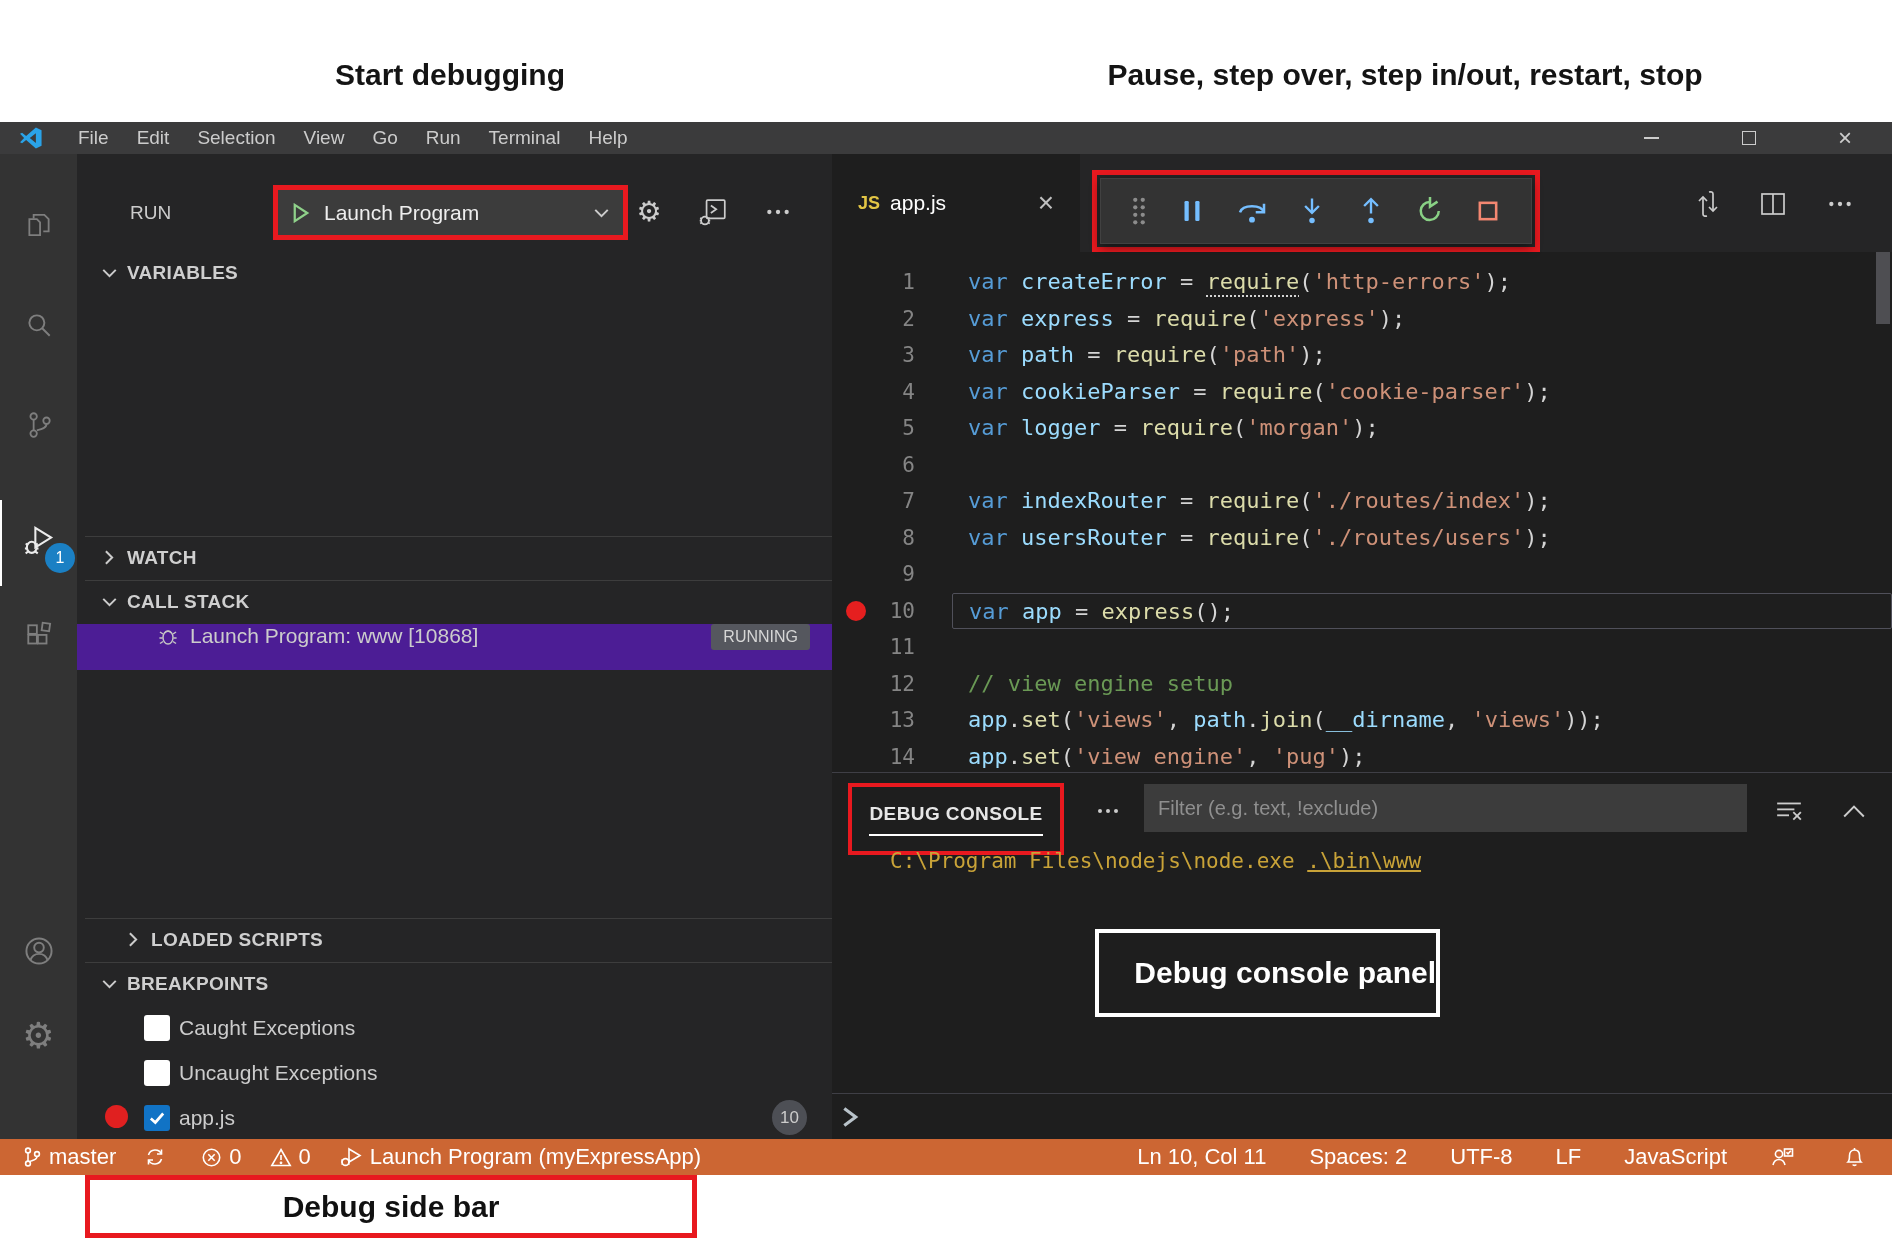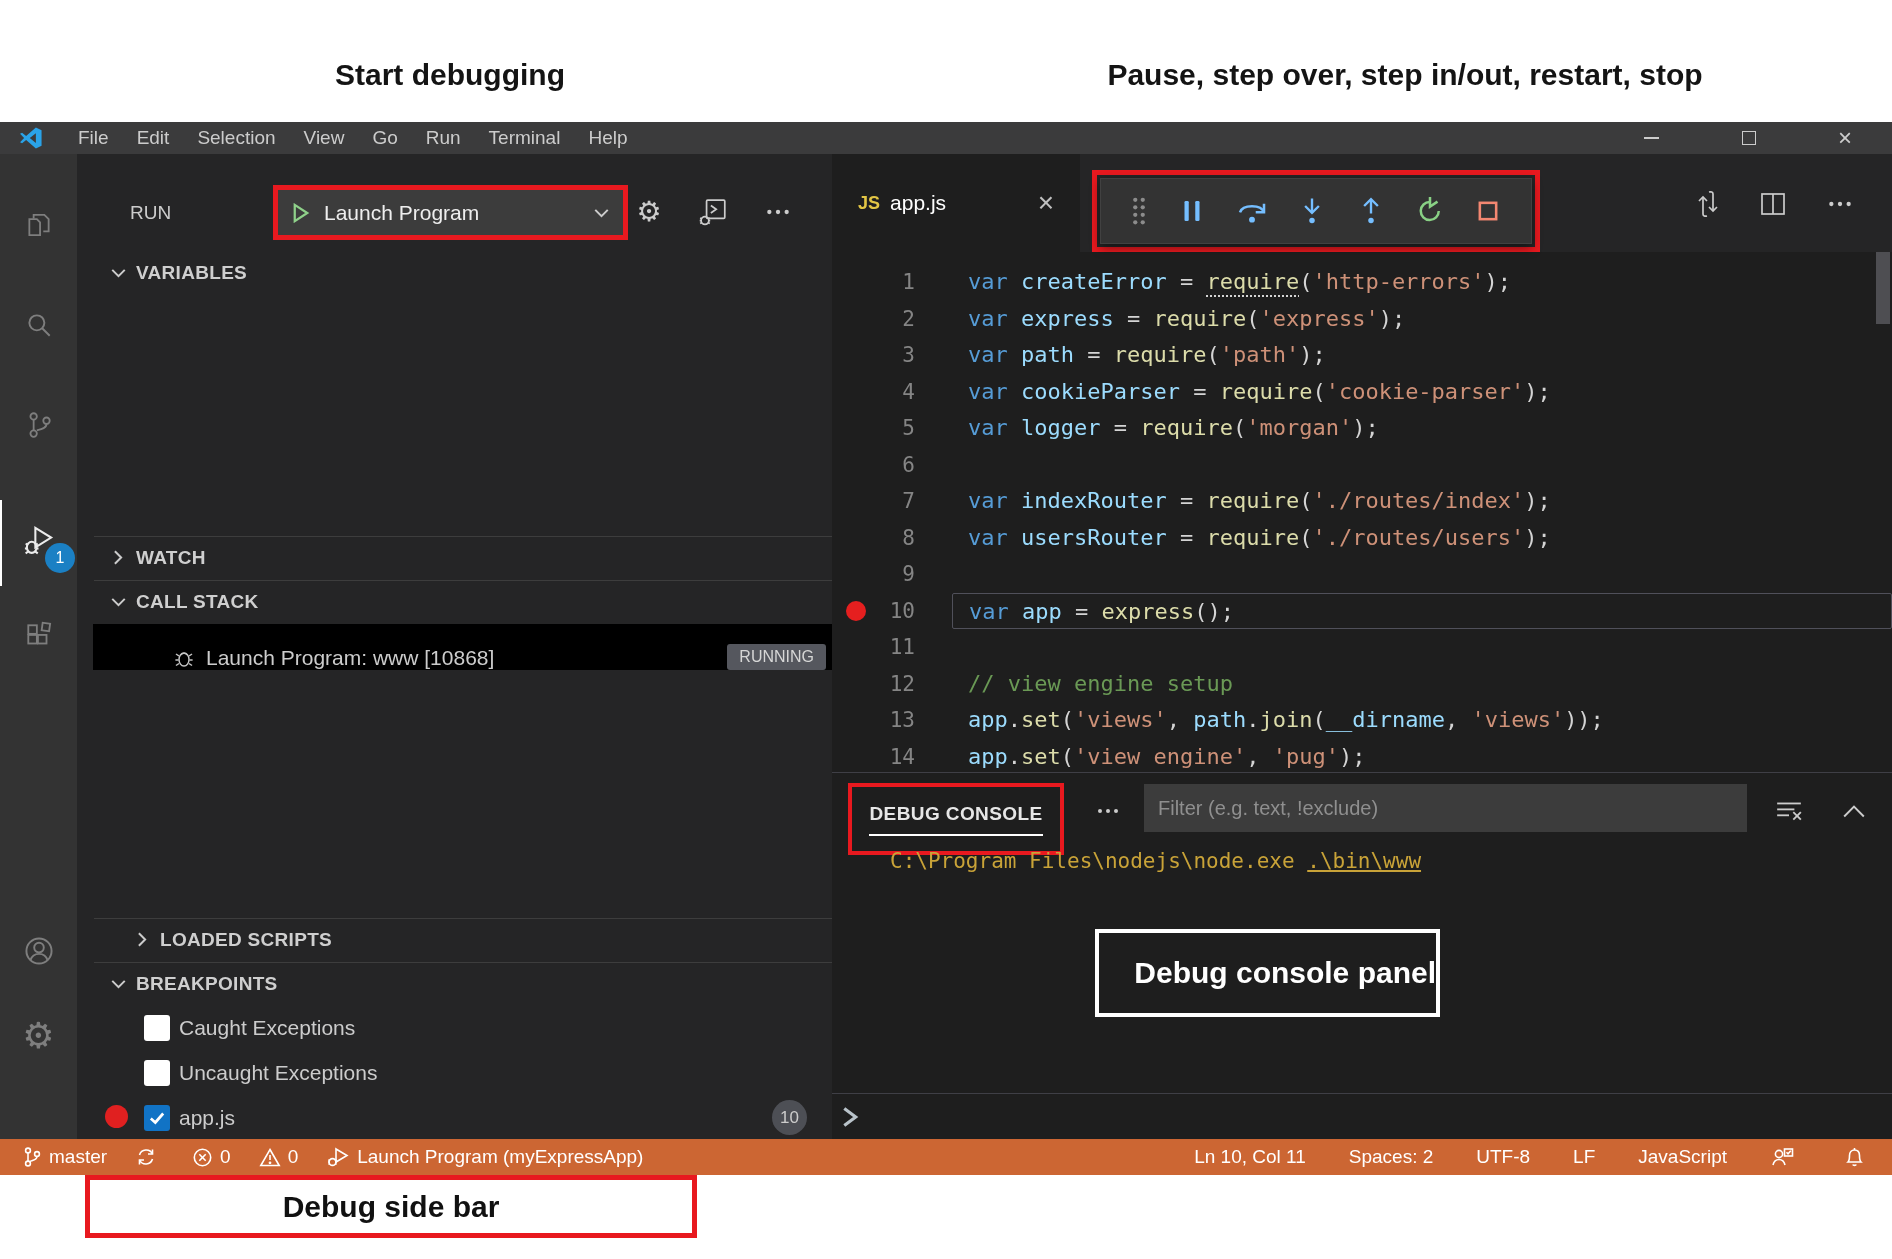--- a/index.html
+++ b/index.html
@@ -33,30 +33,30 @@
   #sidebar { position:absolute; left:77px; top:154px; width:755px; height:985px; background:#252526; color:#cccccc; }
   #sb-run-label { position:absolute; left:53px; top:100px; font-size:19px; color:#cccccc; }
   #launch-redbox { position:absolute; left:196px; top:31px; width:355px; height:55px; border:5px solid #e8191f; }
   #launch-dropdown { width:100%; height:100%; background:#3c3c3c; display:flex; align-items:center; }
   #launch-dropdown .play { margin-left:14px; }
   #launch-dropdown .lbl { margin-left:14px; font-size:21px; color:#eeeeee; flex:1; }
   #launch-dropdown .chev { margin-right:14px; }
   .sb-header-icon { position:absolute; top:42px; width:32px; height:32px; display:flex; align-items:center; justify-content:center; }
   #sb-gear { left:556px; } #sb-console-icon { left:620px; } #sb-more { left:685px; }
   #sb-run-label { top:48px; }
-  .section { position:absolute; left:17px; width:755px; height:42px; display:flex; align-items:center; }
+  .section { position:absolute; left:8px; width:755px; height:42px; display:flex; align-items:center; }
   .section .chev-box { width:20px; margin-left:14px; display:flex; justify-content:center; }
   .section .sec-title { font-size:19px; font-weight:700; color:#cfcfcf; margin-left:8px; letter-spacing:.3px; }
   .sec-divider { border-top:1px solid #3d3d3d; }
   #sec-variables { top:98px; }
   #sec-watch { top:382px; }
   #sec-callstack { top:426px; }
   #sec-loaded { top:764px;padding-left:24px; }
   #sec-breakpoints { top:808px; }
-  #callstack-row { position:absolute; left:16px; top:470px; width:755px; height:46px; background:#000000; display:flex; align-items:flex-end; }
+  #callstack-row { position:absolute; left:0; top:470px; width:755px; height:46px; background:#4c1d95; display:flex; align-items:flex-start; }
   #callstack-row .bug { margin-left:79px; }
   #callstack-row .cs-label { margin-left:10px; font-size:21px; color:#cccccc; flex:1; }
   #running-badge { margin-right:22px; background:#55575e; color:#d6d6d6; font-size:16px; padding:4px 12px; border-radius:3px; }
   #bp-rows { position:absolute; left:0; top:851px; width:755px; }
   .bp-row { height:45px; display:flex; align-items:center; position:relative; }
   .bp-dot-slot { position:absolute; left:28px; width:25px; height:25px; }
   .bp-dot { width:23px; height:23px; border-radius:50%; background:#e02020; }
   .bp-check { position:absolute; left:67px; width:26px; height:26px; border-radius:3px; background:#ffffff; }
   .bp-check.checked { background:#1173c5; display:flex; align-items:center; justify-content:center; }
   .bp-label { margin-left:102px; font-size:21px; color:#cccccc; }
@@ -98,21 +98,21 @@
   #panel-clear { position:absolute; left:940px; top:22px; width:34px; height:32px; display:flex; align-items:center; justify-content:center; }
   #panel-chevup { position:absolute; left:1005px; top:22px; width:34px; height:32px; display:flex; align-items:center; justify-content:center; }
   #console-output { position:absolute; left:58px; top:76px; font-family:"DejaVu Sans Mono",monospace; font-size:21px; color:#c9a338; white-space:pre; }
   #console-output .link { text-decoration:underline; }
   #annot-console-box { position:absolute; left:263px; top:156px; width:345px; height:88px; border:4px solid #ffffff; display:flex; align-items:center; justify-content:flex-end; }
   #annot-console-box span { color:#ffffff; font-size:30px; font-weight:600; }
   #panel-input { position:absolute; left:0; top:320px; width:1060px; height:47px; border-top:1px solid #3f3f46; display:flex; align-items:center; }
   #panel-input .prompt { margin-left:8px; }
 
   
-  #statusbar { position:absolute; left:0; top:1139px; width:1892px; height:36px; background:#cc6633; color:#ffffff; display:flex; align-items:center; font-size:19px; }
+  #statusbar { position:absolute; left:0; top:1139px; width:1892px; height:36px; background:#cc6633; color:#ffffff; display:flex; align-items:center; font-size:22px; }
   .sb-left { display:flex; align-items:center; margin-left:22px; }
   .sb-right { display:flex; align-items:center; margin-left:auto; margin-right:20px;gap:9px; }
   .status-item { display:flex; align-items:center; margin-right:28px; white-space:nowrap; }
   .status-item svg { margin-right:7px; }
   .sb-right .status-item { margin-right:0; margin-left:34px; }
 
   
   #annot-sidebar-box { position:absolute; left:85px; top:1175px; width:612px; height:63px; background:#ffffff; border:5px solid #e8191f; display:flex; align-items:center; justify-content:center; }
   #annot-sidebar-box span { font-size:30px; font-weight:600; color:#111111; }
 </style>

